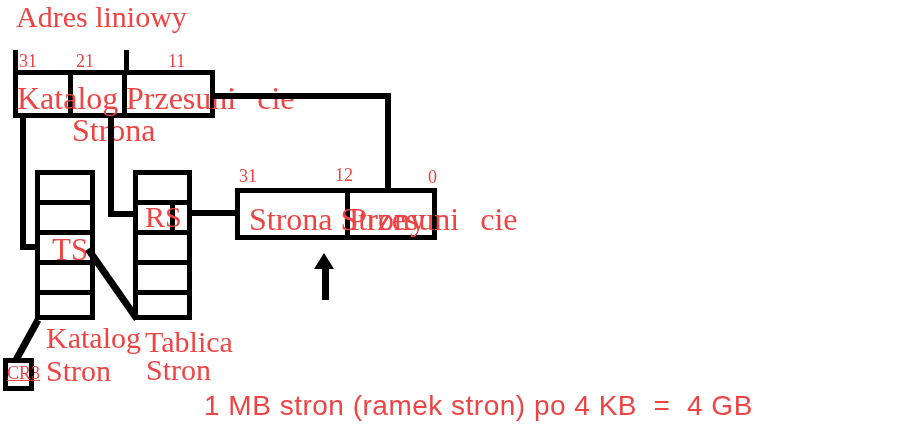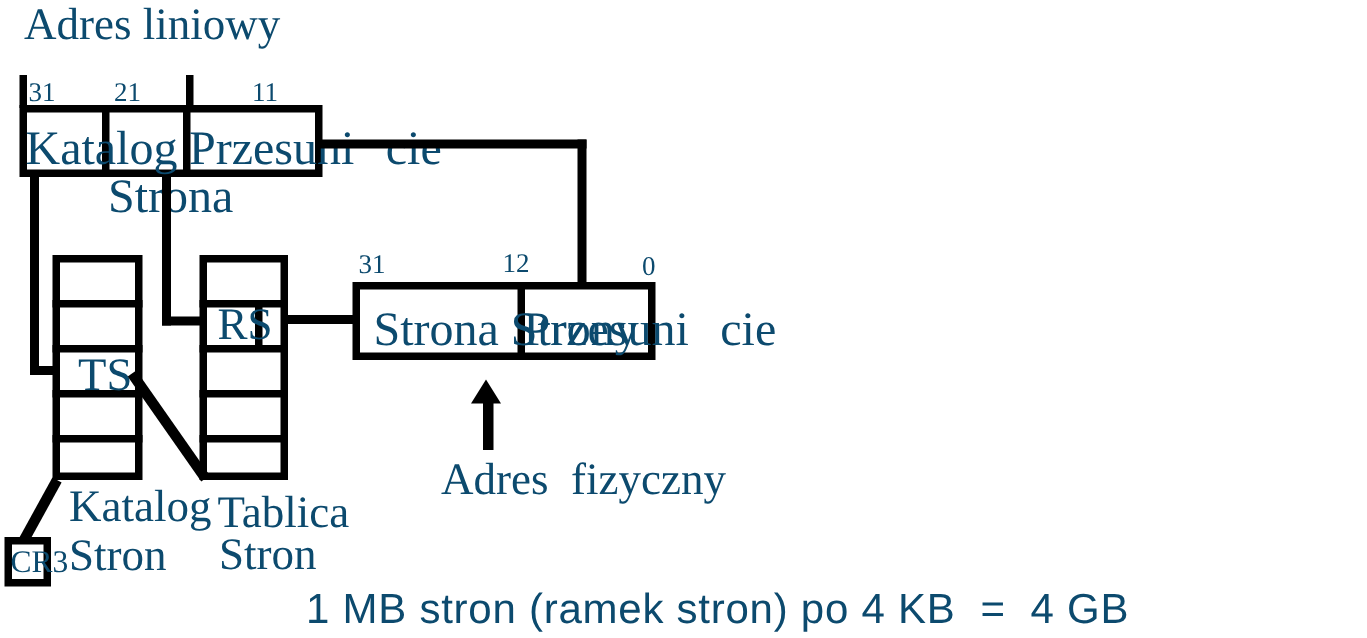--- a/index.html
+++ b/index.html
@@ -8,21 +8,21 @@
     width:911px;height:425px;
     background:#fff;
     font-family:"Liberation Serif", serif;
     color:#000;
     overflow:hidden;
   }
   .t{
     position:absolute;
     white-space:pre;
     line-height:1;
-    color:#0c4a6e;
+    color:#ef4444;
   }
   .gap{word-spacing:13px;}
   .ln{position:absolute;background:#000;}
   .box{position:absolute;border:5px solid #000;background:transparent;box-sizing:border-box;}
   .sans{font-family:"Liberation Sans", sans-serif;}
   svg.overlay{position:absolute;left:0;top:0;width:911px;height:425px;pointer-events:none;}
   .arrowhead{
     position:absolute;width:0;height:0;
     border-left:10px solid transparent;
     border-right:10px solid transparent;
@@ -81,29 +81,28 @@
   <div class="t" style="left:335px;top:166px;font-size:18px;">12</div>
   <div class="t" style="left:428px;top:168px;font-size:18px;">0</div>
 
   <div class="box" style="left:235px;top:188px;width:202px;height:52px;"></div>
   <div class="ln" style="left:345px;top:188px;width:5px;height:52px;"></div>
   <div class="t" style="left:249px;top:203px;font-size:32px;">Strona Strony</div>
   <div class="t gap" style="left:349px;top:203px;font-size:32px;">Przesuni cie</div>
 
   <div class="arrowhead" style="left:314px;top:253px;"></div>
   <div class="ln" style="left:322px;top:267px;width:7px;height:33px;"></div>
-  <div class="t" style="left:294px;top:305px;font-size:30px;">Adres  fizyczny</div>
 
   <div class="t" style="left:46px;top:323px;font-size:30px;">Katalog</div>
   <div class="t" style="left:145px;top:327px;font-size:30px;">Tablica</div>
   <div class="t" style="left:46px;top:356px;font-size:30px;">Stron</div>
   <div class="t" style="left:146px;top:355px;font-size:30px;">Stron</div>
 
   <div class="box" style="left:3px;top:358px;width:31px;height:33px;"></div>
-  <div class="t" style="left:7px;top:364px;font-size:21px;">CR3</div>
+  <div class="t" style="left:7px;top:364px;font-size:18px;text-decoration:underline;">CR3</div>
 
   <svg class="overlay">
     <line x1="88" y1="249" x2="137" y2="319" stroke="#000" stroke-width="7"></line>
     <line x1="16" y1="360" x2="38" y2="320" stroke="#000" stroke-width="7"></line>
   </svg>
 
   <div class="t sans" style="left:204px;top:392px;font-size:28px;letter-spacing:0.5px;">1 MB stron (ramek stron) po 4 KB  =  4 GB</div>
 
 </div>
 

